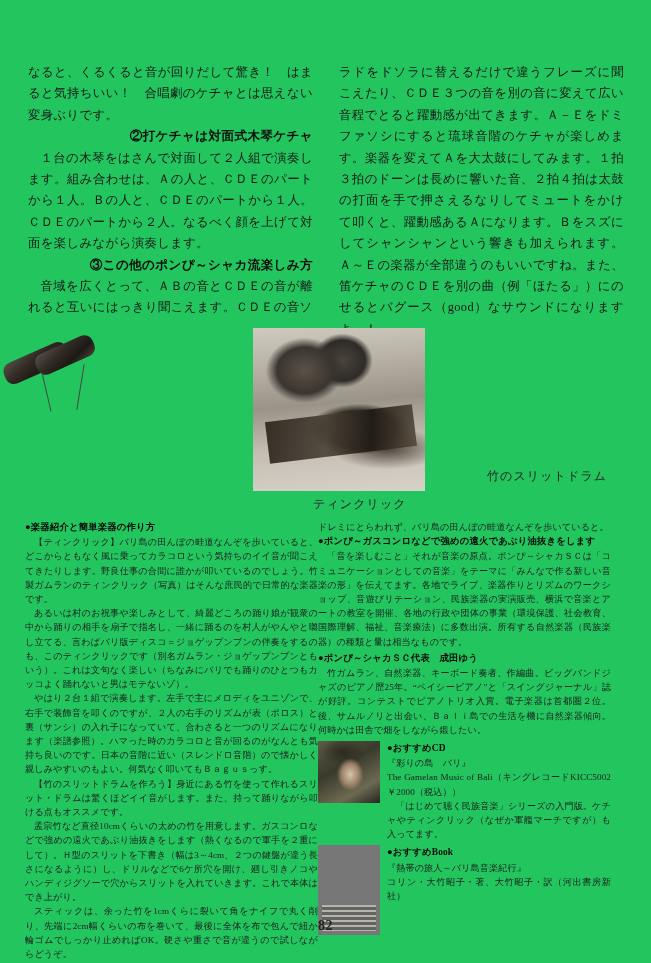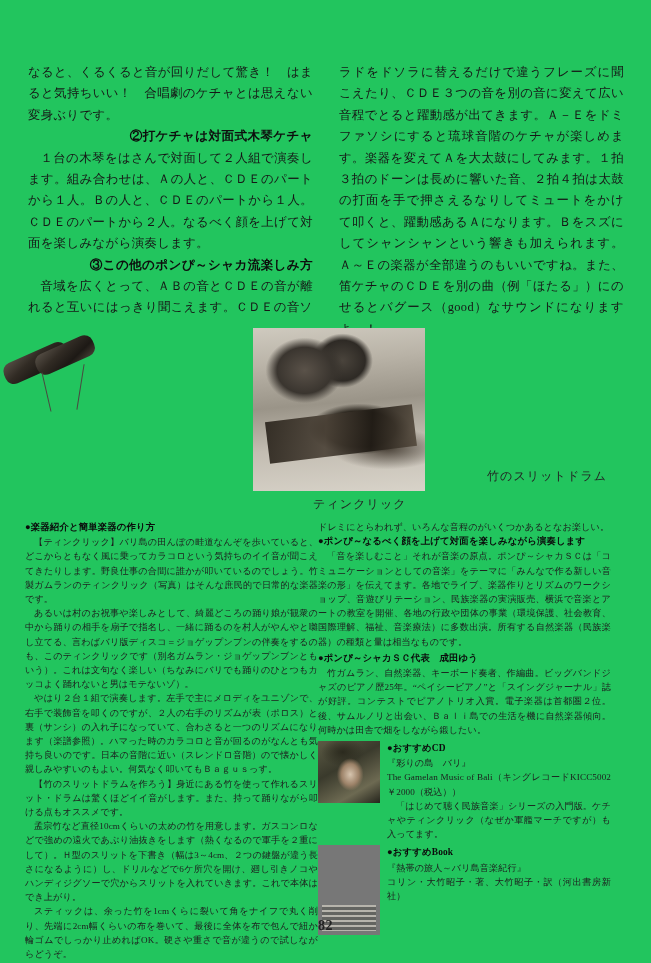--- a/index.html
+++ b/index.html
@@ -239,23 +239,23 @@
       <p class="bhead">●楽器紹介と簡単楽器の作り方</p>
       <p class="bpara indent">【ティンクリック】バリ島の田んぼの畦道なんぞを歩いていると、どこからともなく風に乗ってカラコロという気持ちのイイ音が聞こえてきたりします。野良仕事の合間に誰かが叩いているのでしょう。竹製ガムランのティンクリック（写真）はそんな庶民的で日常的な楽器です。</p>
       <p class="bpara indent">あるいは村のお祝事や楽しみとして、綺麗どころの踊り娘が観衆の中から踊りの相手を扇子で指名し、一緒に踊るのを村人がやんやと囃し立てる、言わばバリ版ディスコ＝ジョゲップンブンの伴奏をするのも、このティンクリックです（別名ガムラン・ジョゲップンブンともいう）。これは文句なく楽しい（ちなみにバリでも踊りのひとつもカッコよく踊れないと男はモテないゾ）。</p>
       <p class="bpara indent">やはり２台１組で演奏します。左手で主にメロディをユニゾンで、右手で装飾音を叩くのですが、２人の右手のリズムが表（ポロス）と裏（サンシ）の入れ子になっていて、合わさると一つのリズムになります（楽譜参照）。ハマった時のカラコロと音が回るのがなんとも気持ち良いのです。日本の音階に近い（スレンドロ音階）ので懐かしく親しみやすいのもよい。何気なく叩いてもＢａｇｕｓっす。</p>
       <p class="bpara indent">【竹のスリットドラムを作ろう】身近にある竹を使って作れるスリット・ドラムは驚くほどイイ音がします。また、持って踊りながら叩ける点もオススメです。</p>
       <p class="bpara indent">孟宗竹など直径10cmくらいの太めの竹を用意します。ガスコンロなどで強めの遠火であぶり油抜きをします（熱くなるので軍手を２重にして）。Ｈ型のスリットを下書き（幅は3～4cm、２つの鍵盤が違う長さになるように）し、ドリルなどで6ケ所穴を開け、廻し引きノコやハンディジグソーで穴からスリットを入れていきます。これで本体はでき上がり。</p>
       <p class="bpara indent">スティックは、余った竹を1cmくらに裂いて角をナイフで丸く削り、先端に2cm幅くらいの布を巻いて、最後に全体を布で包んで紐か輪ゴムでしっかり止めればOK。硬さや重さで音が違うので試しながらどうぞ。</p>
     </div>
 
     <div class="bcol">
-      <p class="bpara">ドレミにとらわれず、いろんな音程のがいくつかあるとなお楽しい。</p>
-
-      <p class="bhead">●ポンぴ～なるべく顔を上げて対面を楽しみながら演奏します</p>
+      <p class="bpara">ドレミにとらわれず、バリ島の田んぼの畦道なんぞを歩いていると。</p>
+
+      <p class="bhead">●ポンぴ～ガスコンロなどで強めの遠火であぶり油抜きをします</p>
       <p class="bpara indent">「音を楽しむこと」それが音楽の原点。ポンぴ～シャカＳＣは「コミュニケーションとしての音楽」をテーマに「みんなで作る新しい音楽の形」を伝えてます。各地でライブ、楽器作りとリズムのワークショップ、音遊びリテーション、民族楽器の実演販売、横浜で音楽とアートの教室を開催、各地の行政や団体の事業（環境保護、社会教育、国際理解、福祉、音楽療法）に多数出演。所有する自然楽器（民族楽器）の種類と量は相当なものです。</p>
 
       <p class="bhead spaced">●ポンぴ～シャカＳＣ代表　成田ゆう</p>
       <p class="bpara indent">竹ガムラン、自然楽器、キーボード奏者、作編曲。ビッグバンドジャズのピアノ歴25年。“ペイシービアノ”と「スイングジャーナル」誌が好評。コンテストでピアノトリオ入賞。電子楽器は首都圏２位。後、サムルノリと出会い、Ｂａｌｉ島での生活を機に自然楽器傾向。何時かは田舎で畑をしながら鍛したい。</p>
 
       <div class="media-block">
         <div class="thumb thumb-cd"></div>
         <div class="media-body">
           <p class="bhead">●おすすめCD</p>
           <p class="bpara">『彩りの島　バリ』</p>

